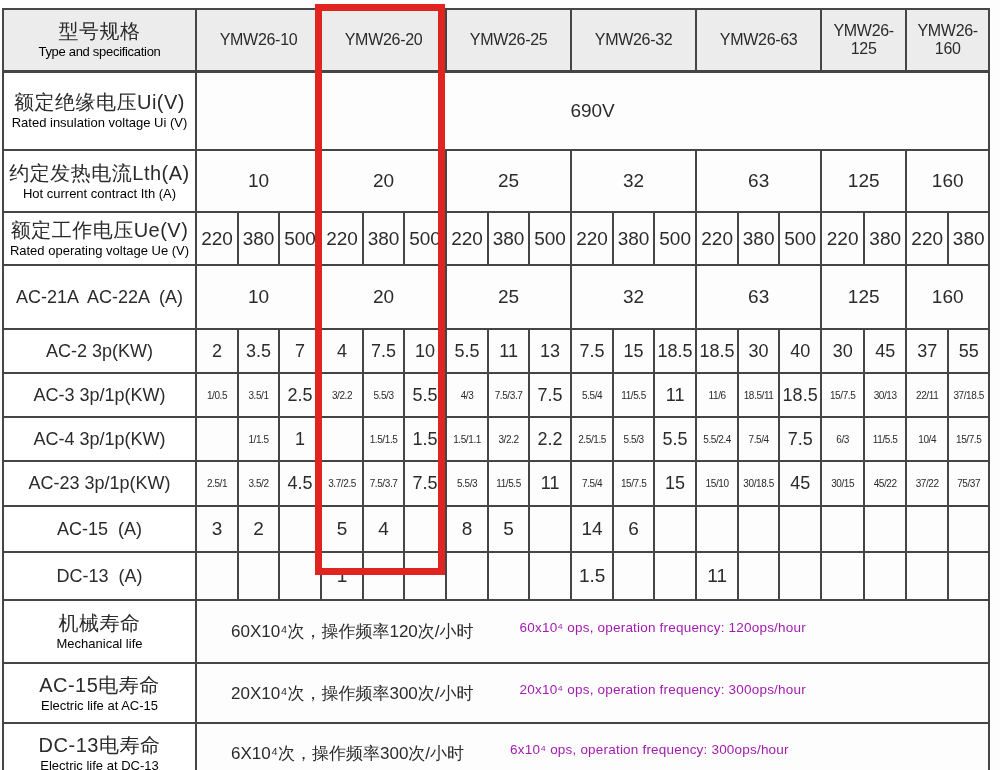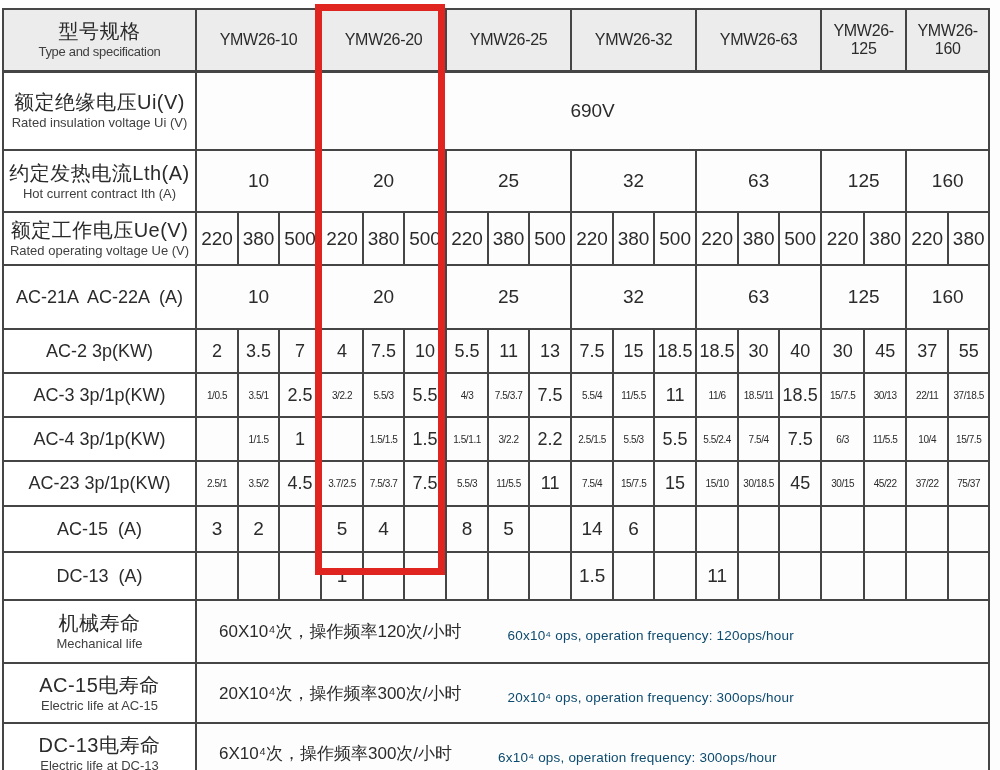--- a/index.html
+++ b/index.html
@@ -3,30 +3,30 @@
 <meta charset="utf-8">
 <style>
   html,body{margin:0;padding:0;background:#fff;}
   #page{position:relative;width:1000px;height:770px;background:#fdfdfd;overflow:hidden;
         font-family:"Liberation Sans","DejaVu Sans",sans-serif;color:#2b2b2b;}
   table.spec{border-collapse:collapse;table-layout:fixed;position:absolute;left:2px;top:8px;width:986px;}
   td{border:2px solid #454545;text-align:center;vertical-align:middle;padding:0;overflow:hidden;}
   tr.hdr td{background:#ececec;font-size:16px;letter-spacing:-0.3px;border-bottom-width:3px;}
   td.lbl{background:#fff;}
   .lbl .zh{font-size:20px;letter-spacing:0.5px;line-height:1.15;}
-  .lbl .en{font-size:13px;color:#404040;margin-top:2px;line-height:1.05;}
+  .lbl .en{font-size:13px;color:#000000;margin-top:2px;line-height:1.05;}
   td.one{font-size:18px;white-space:pre;}
   td.num{font-size:19px;}
   td.mid{font-size:18px;}
   td.f{font-size:10px;letter-spacing:-0.4px;}
   td.fs{font-size:10px;letter-spacing:-0.4px;padding-left:40px;}
-  .life{display:flex;align-items:flex-end;text-align:left;padding-left:22px;gap:46px;}
+  .life{display:flex;align-items:flex-start;text-align:left;padding-left:34px;gap:46px;}
   .life .zh{font-size:17px;}
   .life .zh sup,{font-size:10px;}
-  .life .en{font-size:13.5px;color:#0c4a6e;letter-spacing:0.2px;}
+  .life .en{font-size:13.5px;color:#a21caf;letter-spacing:0.2px;}
   #redbox{position:absolute;left:315px;top:4px;width:130px;height:571px;
           border:7px solid #e02520;box-sizing:border-box;pointer-events:none;}
   
   tr.r1{height:62px;} tr.r2{height:79px;} tr.r3{height:62px;margin-left:30px;} tr.r4{height:53px;}
   tr.r5{height:64px;} tr.r6{height:44px;} tr.r7{height:44px;} tr.r8{height:44px;}
   tr.r9{height:45px;} tr.r10{height:46px;} tr.r11{height:48px;} tr.r12{height:63px;}
   tr.r13{height:60px;} tr.r14{height:61px;}
 </style>
 </head>
 <body>

